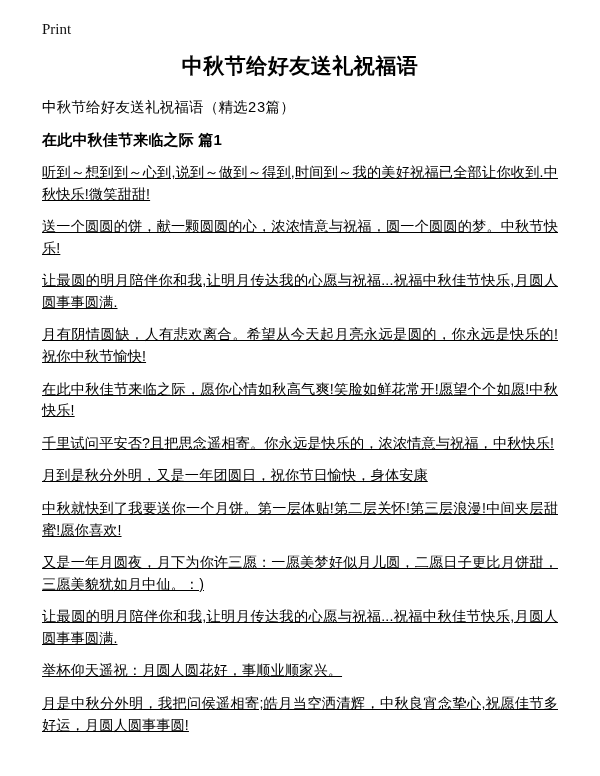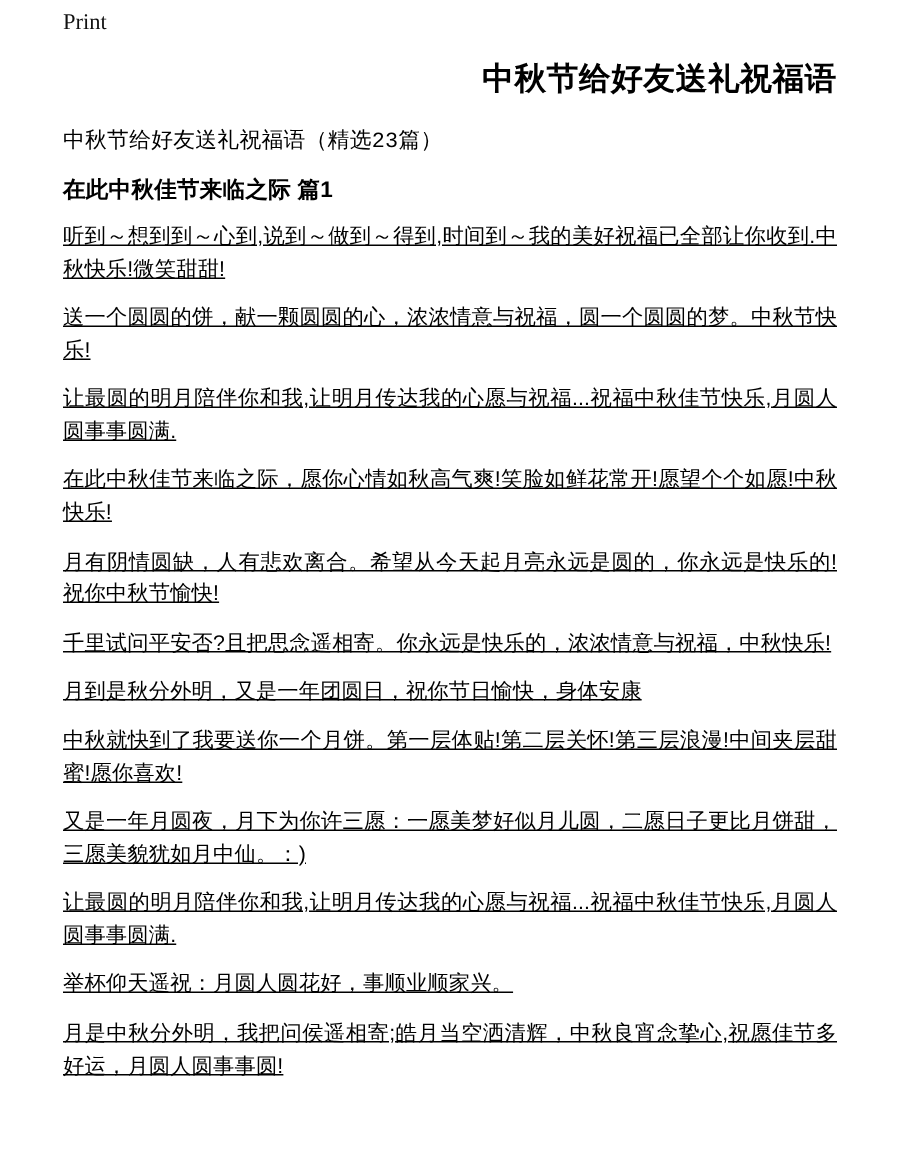--- a/index.html
+++ b/index.html
@@ -11,32 +11,32 @@
     width: 600px;
     height: 776px;
     font-family: "Liberation Sans", sans-serif;
     color: #000000;
     overflow: hidden;
   }
   .page {
     width: 600px;
     height: 776px;
     box-sizing: border-box;
-    padding: 6px 42px 0 42px;
+    padding: 20px 42px 0 42px;
     position: relative;
   }
   .print-label {
     font-size: 15px;
     line-height: 1.2;
     color: #111;
     margin: 0 0 14px 0;
     font-family: "Liberation Serif", serif;
   }
   .doc-title {
-    text-align: right;
+    text-align: center;
     font-size: 21px;
     font-weight: bold;
     letter-spacing: 0.5px;
     margin: 8px 0 18px 0;
     color: #000;
   }
   .subtitle {
     font-size: 14.5px;
     margin: 0 0 14px 0;
     letter-spacing: 0.2px;
@@ -61,22 +61,22 @@
 <body>
 
 <div class="page">
   <div class="print-label">Print</div>
   <h1 class="doc-title">中秋节给好友送礼祝福语</h1>
   <div class="subtitle">中秋节给好友送礼祝福语（精选23篇）</div>
   <div class="section-heading">在此中秋佳节来临之际 篇1</div>
   <div class="para">听到～想到到～心到,说到～做到～得到,时间到～我的美好祝福已全部让你收到.中秋快乐!微笑甜甜!</div>
   <div class="para">送一个圆圆的饼，献一颗圆圆的心，浓浓情意与祝福，圆一个圆圆的梦。中秋节快乐!</div>
   <div class="para">让最圆的明月陪伴你和我,让明月传达我的心愿与祝福...祝福中秋佳节快乐,月圆人圆事事圆满.</div>
+  <div class="para">月有阴情圆缺，人有悲欢离合。希望从今天起月亮永远是圆的，你永远是快乐的!祝你中秋节愉快!</div>
   <div class="para">在此中秋佳节来临之际，愿你心情如秋高气爽!笑脸如鲜花常开!愿望个个如愿!中秋快乐!</div>
-  <div class="para">月有阴情圆缺，人有悲欢离合。希望从今天起月亮永远是圆的，你永远是快乐的!祝你中秋节愉快!</div>
   <div class="para">千里试问平安否?且把思念遥相寄。你永远是快乐的，浓浓情意与祝福，中秋快乐!</div>
   <div class="para">月到是秋分外明，又是一年团圆日，祝你节日愉快，身体安康</div>
   <div class="para">中秋就快到了我要送你一个月饼。第一层体贴!第二层关怀!第三层浪漫!中间夹层甜蜜!愿你喜欢!</div>
   <div class="para">又是一年月圆夜，月下为你许三愿：一愿美梦好似月儿圆，二愿日子更比月饼甜，三愿美貌犹如月中仙。：)</div>
   <div class="para">让最圆的明月陪伴你和我,让明月传达我的心愿与祝福...祝福中秋佳节快乐,月圆人圆事事圆满.</div>
   <div class="para">举杯仰天遥祝：月圆人圆花好，事顺业顺家兴。</div>
   <div class="para">月是中秋分外明，我把问侯遥相寄;皓月当空洒清辉，中秋良宵念挚心,祝愿佳节多好运，月圆人圆事事圆!</div>
 </div>
 
 </body></html>

